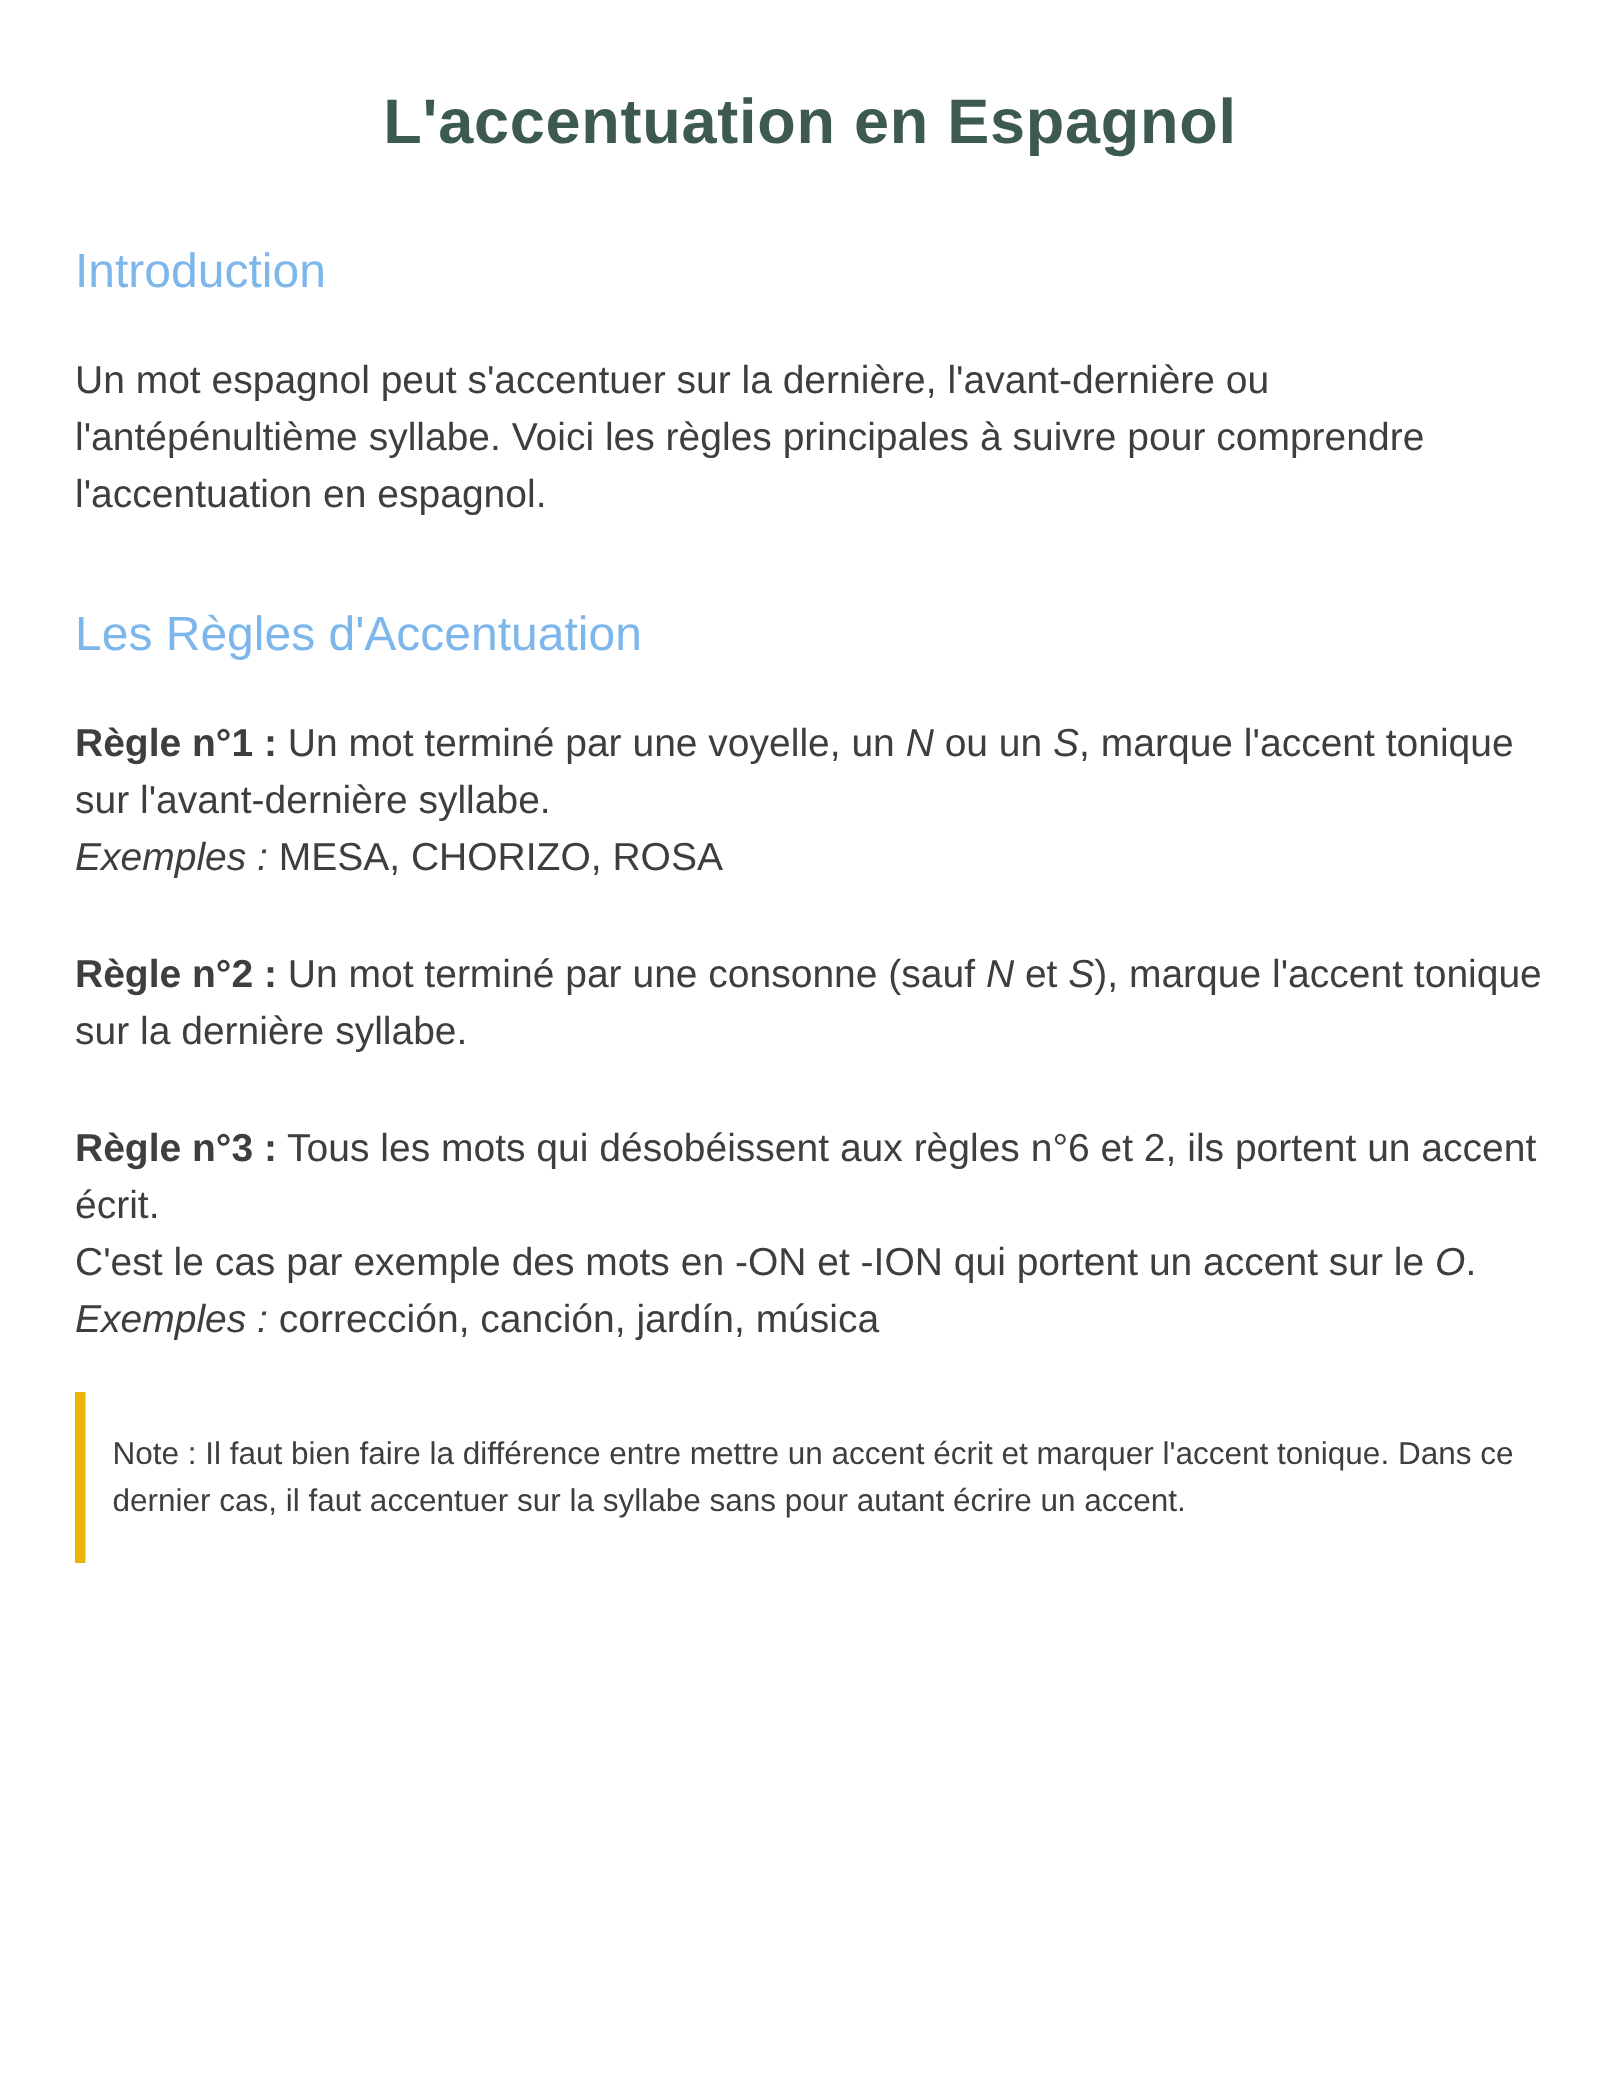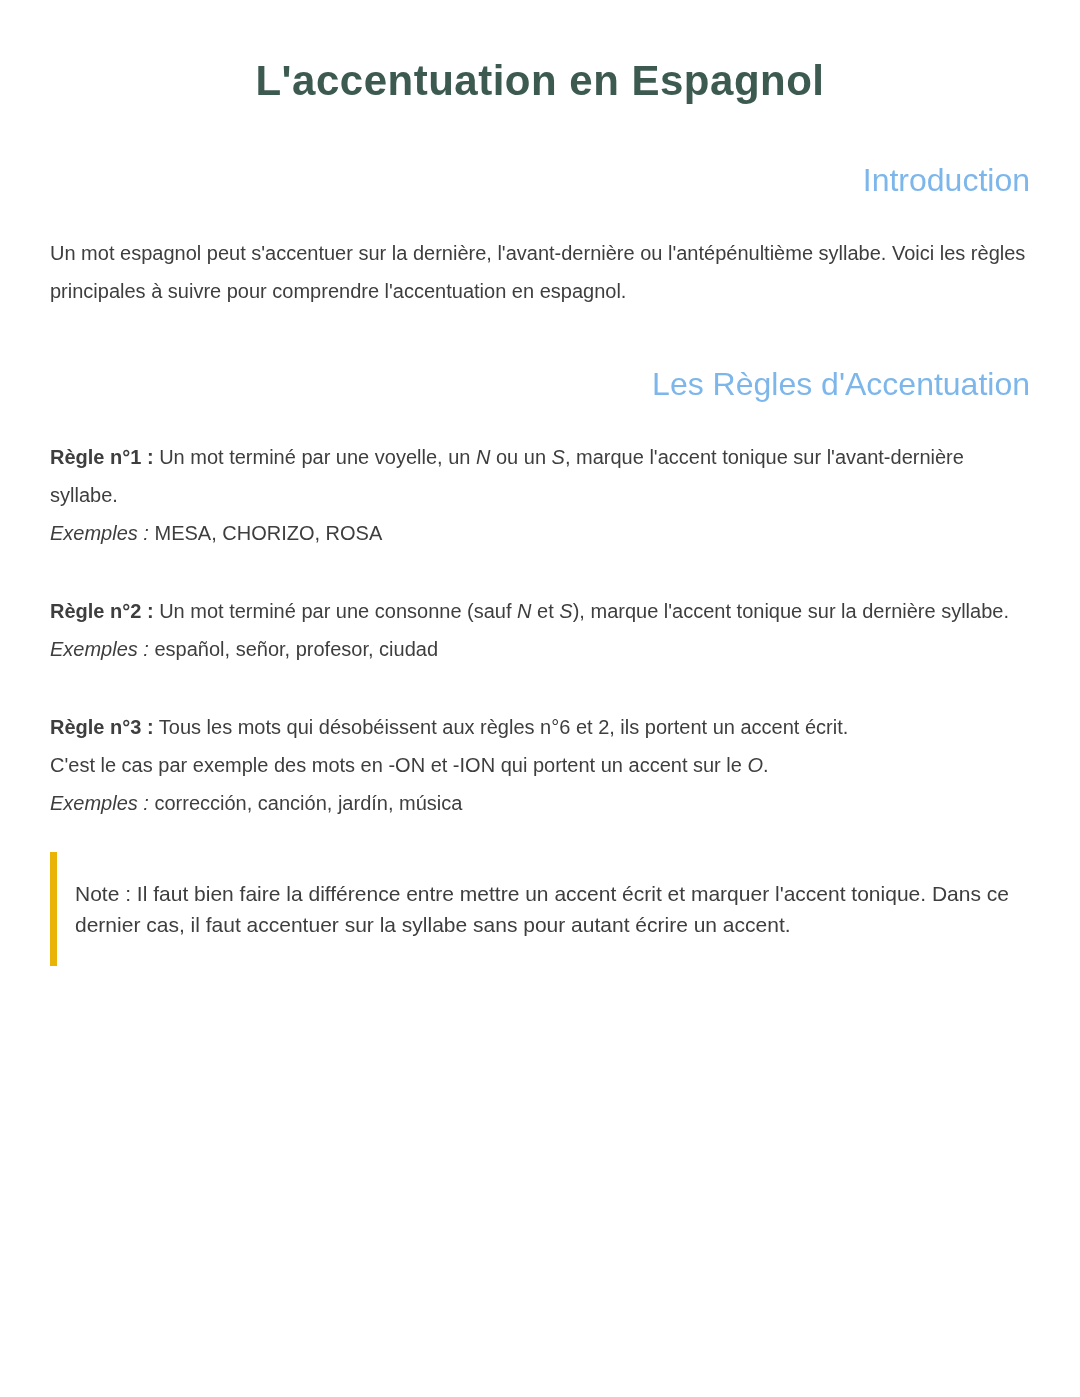--- a/index.html
+++ b/index.html
@@ -28,25 +28,24 @@
     letter-spacing: 0.5px;
     text-align: center;
     color: #3d5a51;
   }
   h2.section-heading {
     margin: 54px 0 0 0;
     font-size: 32px;
     line-height: 40px;
     font-weight: 500;
     color: #7db6ea;
-    text-align: right;
   }
   p.body-text {
     margin: 34px 0 0 0;
-    font-size: 20px;
+    font-size: 26px;
     line-height: 38px;
     color: #3e3e3e;
     max-width: 980px;
   }
   p.body-text.tight {
     margin-top: 0;
   }
   p.body-text.block-gap {
     margin-top: 40px;
   }
@@ -85,21 +84,20 @@
     <p class="body-text">Un mot espagnol peut s'accentuer sur la dernière, l'avant-dernière ou l'antépénultième syllabe. Voici les règles principales à suivre pour comprendre l'accentuation en espagnol.</p>
   </section>
 
   <section>
     <h2 class="section-heading">Les Règles d'Accentuation</h2>
 
     <p class="body-text"><strong class="rule-label">Règle n°1 :</strong><span> Un mot terminé par une voyelle, un </span><em class="var">N</em><span> ou un </span><em class="var">S</em><span>, marque l'accent tonique sur l'avant-dernière syllabe.</span></p>
     <p class="body-text tight"><em class="examples-label">Exemples : </em><span>MESA, CHORIZO, ROSA</span></p>
 
     <p class="body-text block-gap"><strong class="rule-label">Règle n°2 :</strong><span> Un mot terminé par une consonne (sauf </span><em class="var">N</em><span> et </span><em class="var">S</em><span>), marque l'accent tonique sur la dernière syllabe.</span></p>
-    <p class="body-text tight"><em class="examples-label">Exemples : </em><span>español, señor, profesor, ciudad</span></p>
 
     <p class="body-text block-gap"><strong class="rule-label">Règle n°3 :</strong><span> Tous les mots qui désobéissent aux règles n°6 et 2, ils portent un accent écrit.</span></p>
     <p class="body-text tight"><span>C'est le cas par exemple des mots en -ON et -ION qui portent un accent sur le </span><em class="var">O</em><span>.</span></p>
     <p class="body-text tight"><em class="examples-label">Exemples : </em><span>corrección, canción, jardín, música</span></p>
   </section>
 
   <aside class="note-callout">
     <p>Note : Il faut bien faire la différence entre mettre un accent écrit et marquer l'accent tonique. Dans ce dernier cas, il faut accentuer sur la syllabe sans pour autant écrire un accent.</p>
   </aside>
 

